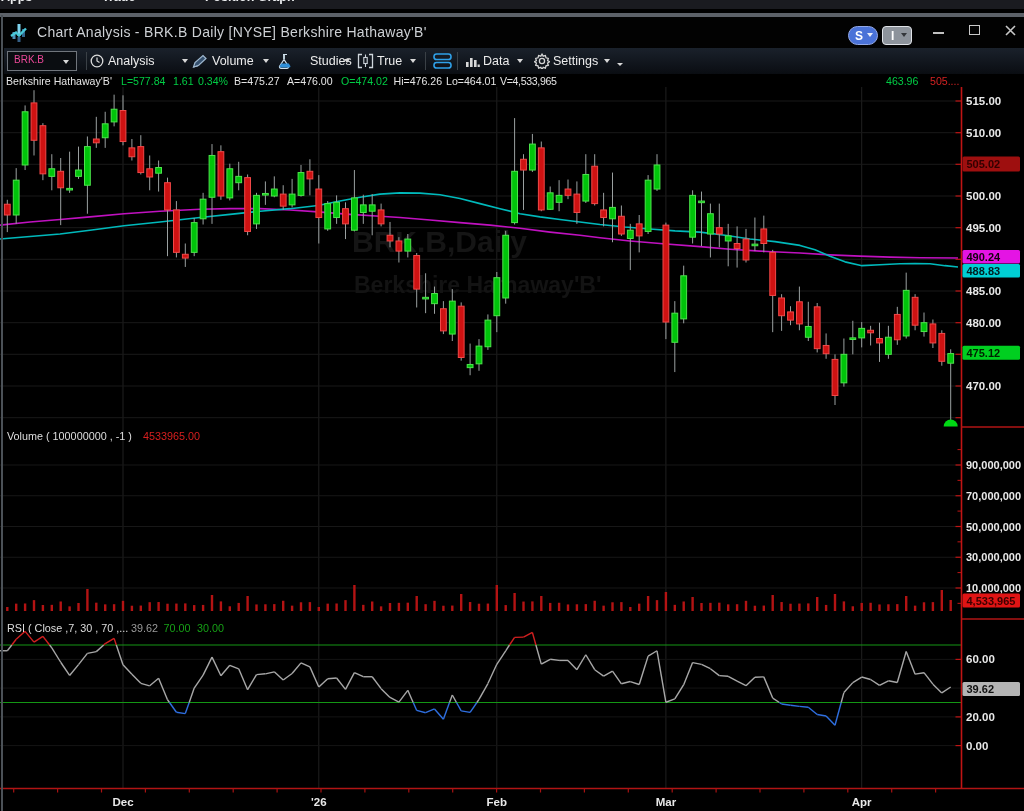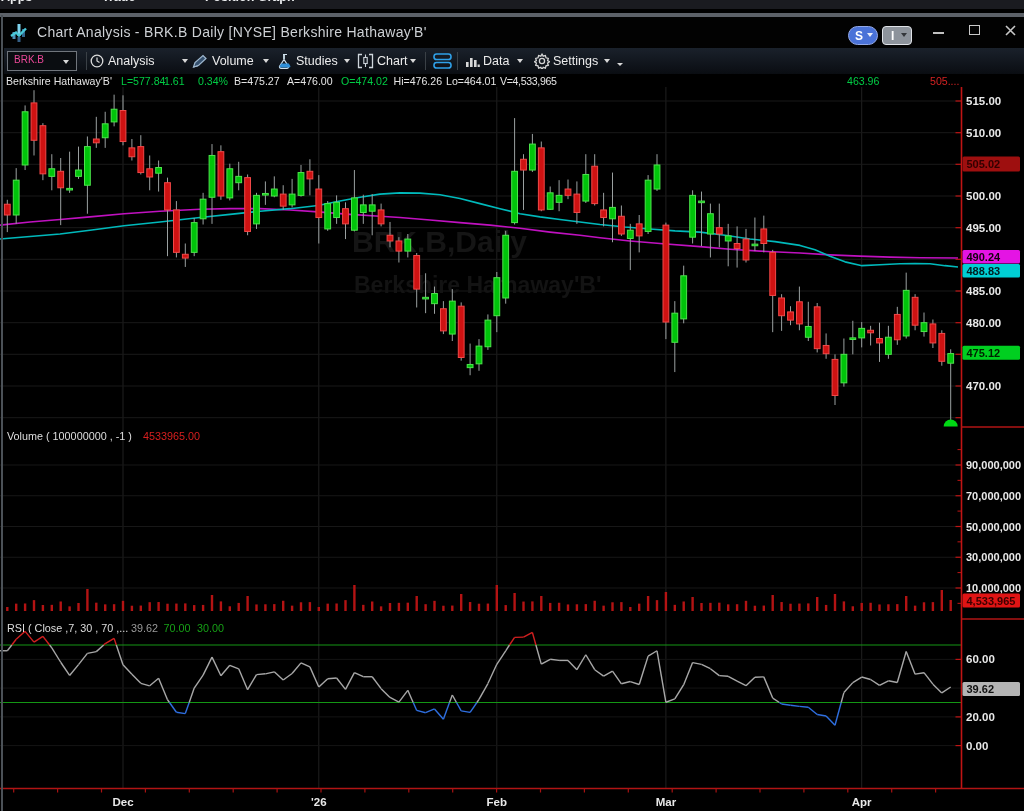--- a/index.html
+++ b/index.html
@@ -633,28 +633,28 @@
 <svg class="abs" style="left:188px;top:6px" width="16" height="15" viewBox="0 0 16 15">
         <path d="M1.5 13 L3 8.5 L11 1.5 L14 4.5 L6.5 11.5 Z" fill="#35506e" stroke="#9fb8cf" stroke-width="1.2"></path>
         <path d="M1.5 13 L6 11.8" stroke="#9fb8cf" stroke-width="1"></path>
       </svg>
 <span class="tbtext" style="left:208px">Volume</span>
       <span class="darr" style="left:259px"></span>
 <svg class="abs" style="left:274px;top:5px" width="14" height="16" viewBox="0 0 14 16">
         <path d="M5 1.5 h4 M5.7 1.5 v4.5 l4.6 7 a1.6 1.6 0 0 1 -1.4 2.4 h-5.8 a1.6 1.6 0 0 1 -1.4 -2.4 l4.6 -7 v-4.5" fill="none" stroke="#cfe0ec" stroke-width="1.2"></path>
         <path d="M3.2 10.5 h7.6 l1.5 2.6 a1 1 0 0 1 -.9 1.4 h-8.8 a1 1 0 0 1 -.9 -1.4 Z" fill="#2f8fd8"></path>
       </svg>
-<span class="tbtext" style="left:292px">Studies</span>
+<span class="tbtext" style="left:306px">Studies</span>
       <span class="darr" style="left:340px"></span>
 <svg class="abs" style="left:353px;top:5px" width="17" height="16" viewBox="0 0 17 16">
         <path d="M5 1.5 H1.5 V14.5 H5 M12 1.5 H15.5 V14.5 H12" fill="none" stroke="#cfd6dc" stroke-width="1.3"></path>
         <rect x="6.8" y="4.5" width="3.4" height="6" fill="none" stroke="#cfd6dc" stroke-width="1.1"></rect>
         <path d="M8.5 1.5 v3 M8.5 10.5 v3.5" stroke="#cfd6dc" stroke-width="1.1"></path>
       </svg>
-<span class="tbtext" style="left:373px">Chart</span>
+<span class="tbtext" style="left:373px">True</span>
       <span class="darr" style="left:406px"></span>
 <div class="tsep" style="left:421px"></div>
 <svg class="abs" style="left:429px;top:5px" width="19" height="16" viewBox="0 0 19 16">
         <rect x="1" y="1" width="17" height="5.5" rx="2.6" fill="none" stroke="#2fa0e8" stroke-width="1.6"></rect>
         <rect x="1" y="9.5" width="17" height="5.5" rx="2.6" fill="none" stroke="#2fa0e8" stroke-width="1.6"></rect>
       </svg>
 <div class="tsep" style="left:453px"></div>
 <svg class="abs" style="left:461px;top:6px" width="15" height="14" viewBox="0 0 15 14">
         <rect x="1" y="8" width="2.6" height="5" fill="#d8d8d8"></rect>
         <rect x="5" y="4" width="2.6" height="9" fill="#d8d8d8"></rect>
@@ -667,23 +667,23 @@
         <path d="M8 1.2 l1.2 2 2.2-.7 .6 2.3 2.3 .6-.7 2.2 2 1.2-2 1.2 .7 2.2-2.3 .6-.6 2.3-2.2-.7-1.2 2-1.2-2-2.2 .7-.6-2.3-2.3-.6 .7-2.2-2-1.2 2-1.2-.7-2.2 2.3-.6 .6-2.3 2.2 .7 Z" fill="none" stroke="#d4d4d4" stroke-width="1.3"></path>
         <circle cx="8" cy="8" r="2.6" fill="none" stroke="#d4d4d4" stroke-width="1.3"></circle>
       </svg>
 <span class="tbtext" style="left:549px">Settings</span>
       <span class="darr" style="left:600px"></span>
 <span class="darr" style="left:613px;top:15px;border-top-width:3.5px;border-left-width:3px;border-right-width:3px"></span>
 </div>
 <div id="inforow">
 <span class="w" style="left:2px">Berkshire Hathaway'B'</span>
 <span class="g" style="left:117px">L=577.84</span>
-<span class="g" style="left:160px">1.61</span>
+<span class="g" style="left:169px">1.61</span>
 <span class="g" style="left:194px">0.34%</span>
 <span class="w" style="left:230px">B=475.27</span>
 <span class="w" style="left:283px">A=476.00</span>
 <span class="g" style="left:337px">O=474.02</span>
 <span class="w" style="left:389.5px">Hi=476.26</span>
 <span class="w" style="left:442px">Lo=464.01</span>
 <span class="w" style="left:496px;letter-spacing:-.35px">V=4,533,965</span>
-<span class="g" style="left:843px">463.96</span>
+<span class="g" style="left:882px">463.96</span>
 <span class="r" style="left:926px">505....</span>
 </div>
 </div>
 </body></html>

